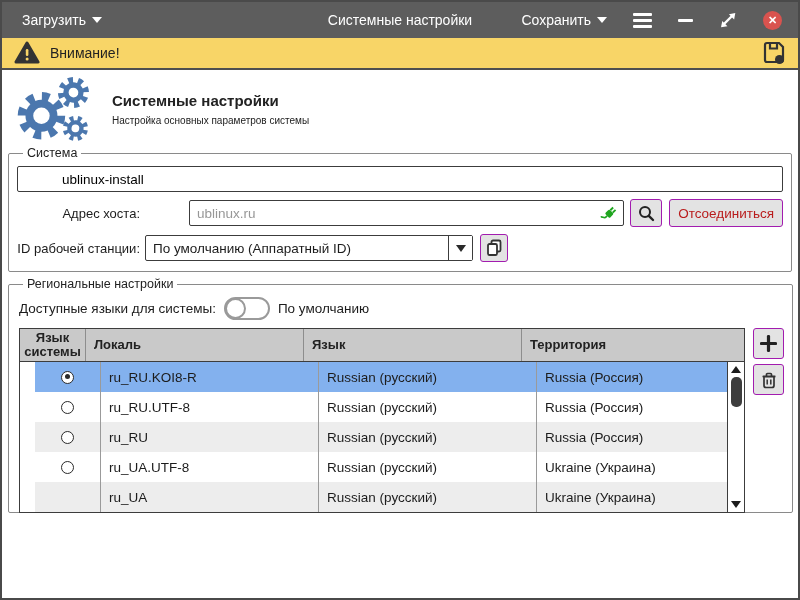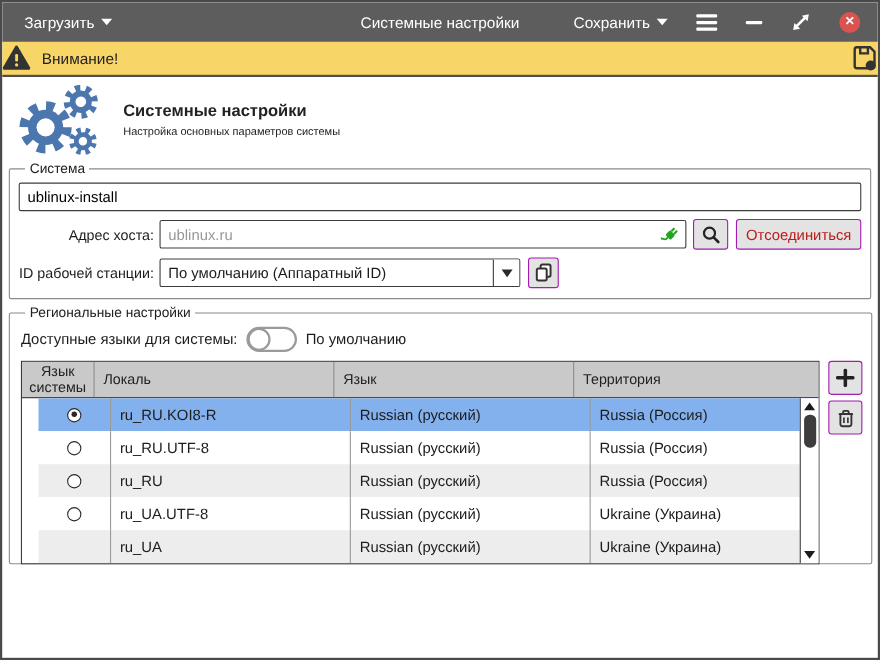--- a/index.html
+++ b/index.html
@@ -28,21 +28,21 @@
   .icon-max { cursor:pointer; display:block; }
   .icon-close {
     width:19px; height:19px; border-radius:50%; background:#d9534f; color:#fff;
     font-size:11px; font-weight:bold; display:flex; align-items:center; justify-content:center;
     cursor:pointer; line-height:1;
   }
 
   
   .warnbar {
     height:32px; background:#f8d567; border-bottom:2px solid #4f4f4f;
-    display:flex; align-items:center; padding:0 0; gap:10px; font-size:14px; color:#222;
+    display:flex; align-items:center; padding:0 12px; gap:10px; font-size:14px; color:#222;
   }
   .warn-save { margin-left:auto; cursor:pointer; display:flex; }
 
   
   .app-header { display:flex; align-items:center; padding:8px 10px 6px 8px; height:76px; }
   .gears { width:92px; display:flex; justify-content:center; }
   .app-titles { margin-left:10px; }
   .app-title { font-size:15px; font-weight:bold; color:#222; margin-bottom:6px; }
   .app-subtitle { font-size:10px; color:#222; }
 
@@ -54,21 +54,21 @@
   legend { font-size:12.5px; padding:0 4px; margin-left:6px; color:#222; }
 
   .form-row { display:flex; align-items:center; margin-top:7px; }
   .form-row:first-of-type { margin-top:2px; }
   .lbl { width:128px; text-align:right; font-size:13px; padding-right:5px; white-space:nowrap; }
   .txt {
     height:26px; border:1px solid #3c3c3c; border-radius:2px; background:#fff;
     font-family:"Liberation Sans",sans-serif; font-size:13.5px; padding:0 7px; outline:none;
   }
   .txt.gray { color:#979797; }
-  .grow { flex:1; }
+  .grow { flex:1;padding-left:44px; }
   .with-plug { position:relative; }
   .with-plug .plug { position:absolute; right:5px; top:4px; }
 
   .btn {
     height:28px; background:#e3e3e3; border:1px solid #a21caf; border-radius:3px;
     font-family:"Liberation Sans",sans-serif; font-size:13.5px; color:#b91c1c;
     display:flex; align-items:center; justify-content:center; cursor:pointer;
   }
   .btn-search { width:32px; margin-left:6px; }
   .btn-disconnect { padding:0 8px; margin-left:7px; }
@@ -97,21 +97,21 @@
     position:absolute; left:-1px; top:-1px; width:21px; height:21px; border-radius:50%;
     background:#fff; border:2px solid #9a9a9a;
   }
 
   
   .table-zone { display:flex; align-items:flex-start; gap:8px; margin-left:2px; }
   .tbl { width:726px; border:1px solid #3c3c3c; position:relative; background:#fff; }
   .thead { display:flex; background:#c9c9c9; border-bottom:1px solid #3c3c3c; height:33px; }
   .th {
     font-size:13px; color:#222; display:flex; align-items:center; padding:0 8px;
-    border-right:1px solid #8d8d8d; line-height:1.1;
+    border-right:1px solid #8d8d8d; line-height:1.1;font-weight:bold;
   }
   .th.c0 { justify-content:center; text-align:center; padding:0 4px; }
   .th:last-child { border-right:none; }
   .tbody { height:150px; overflow:hidden; }
   .tr { display:flex; height:30px; background:#fff; cursor:pointer;margin-left:15px; }
   .tr.alt { background:#ededed; }
   .tr.selected { background:#83b1ee; }
   .td {
     font-size:13.5px; display:flex; align-items:center; padding:0 8px;
     border-right:1px solid #9a9a9a; overflow:hidden; white-space:nowrap;

